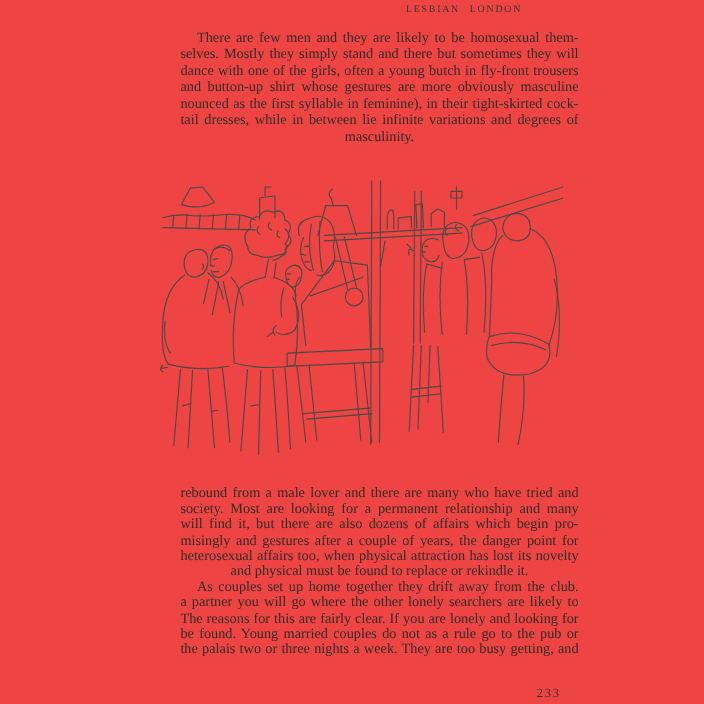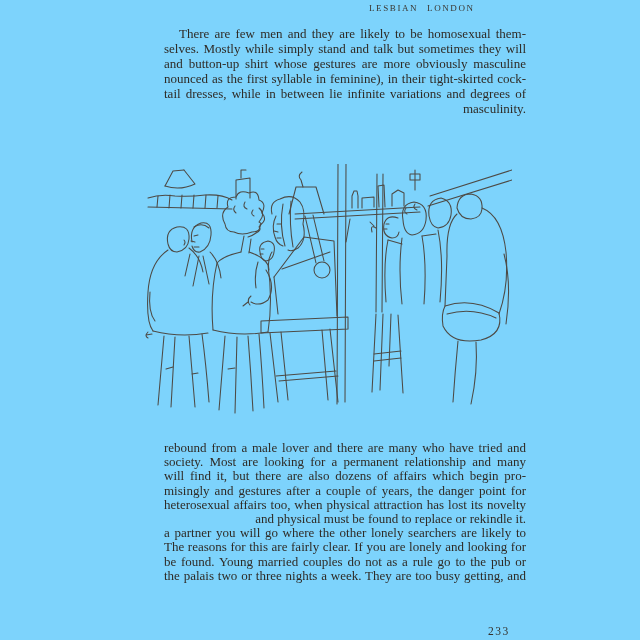--- a/index.html
+++ b/index.html
@@ -1,37 +1,37 @@
 <!DOCTYPE html>
 <html><head>
 <meta charset="utf-8">
 <style>
   html,body{margin:0;padding:0;background:#ffffff;}
   .page{
     position:relative;width:640px;height:640px;margin:0 auto;
-    background:#7dd3fc;
+    background:#ef4444;
     font-family:"Liberation Serif","DejaVu Serif",serif;
     color:#2f2b26;overflow:hidden;
   }
   .running-header{
     position:absolute;top:3px;left:369px;width:160px;
     font-size:9px;letter-spacing:1.6px;word-spacing:5px;
     color:#3a3630;white-space:nowrap;
   }
   .textblock{
     position:absolute;left:164px;width:362px;
     font-size:13px;color:#2f2b26;
   }
   #para-block-1{top:26px;line-height:15px;}
   #para-block-2{top:441px;line-height:14.2px;}
   .line{text-align:justify;overflow:hidden;}
   #para-block-1 .line{height:15px;}
   #para-block-2 .line{height:14.2px;}
   .line::after{content:"";display:inline-block;width:100%;height:0;}
-  .line.last{text-align:right;}
+  .line.last{text-align:center;}
   .line.last::after{content:none;}
   .line.indent{text-indent:15px;}
   .page-number{
     position:absolute;top:625px;left:488px;
     font-size:11.5px;letter-spacing:1.5px;color:#35312b;
   }
   .illustration{
     position:absolute;left:140px;top:164px;width:372px;height:264px;
   }
   .illustration svg{display:block;width:100%;height:100%;}
@@ -42,21 +42,22 @@
 </style>
 </head>
 <body>
 
 <div class="page">
 
   <div class="running-header">LESBIAN LONDON</div>
 
   <div class="textblock" id="para-block-1">
       <div class="line indent">There are few men and they are likely to be homosexual them-</div>
-      <div class="line">selves. Mostly while simply stand and talk but sometimes they will</div>
+      <div class="line">selves. Mostly they simply stand and there but sometimes they will</div>
+      <div class="line">dance with one of the girls, often a young butch in fly-front trousers</div>
       <div class="line">and button-up shirt whose gestures are more obviously masculine</div>
       <div class="line">nounced as the first syllable in feminine), in their tight-skirted cock-</div>
       <div class="line">tail dresses, while in between lie infinite variations and degrees of</div>
       <div class="line last">masculinity.</div>
     </div>
 
   <div class="illustration" aria-label="Pen-and-ink line drawing of a club bar scene: groups of women stand talking on either side of a bar counter fitted with a beer-pump handle, bottles on a shelf, tall stools, pillars and a hanging lampshade.">
     <svg viewBox="0 0 372 264" xmlns="http://www.w3.org/2000/svg">
       <g class="sketch">
         <path d="M44,6 L33,7 L25,22"></path>
@@ -174,20 +175,21 @@
     </svg>
   </div>
 
   <div class="textblock" id="para-block-2">
       <div class="line">rebound from a male lover and there are many who have tried and</div>
       <div class="line">society. Most are looking for a permanent relationship and many</div>
       <div class="line">will find it, but there are also dozens of affairs which begin pro-</div>
       <div class="line">misingly and gestures after a couple of years, the danger point for</div>
       <div class="line">heterosexual affairs too, when physical attraction has lost its novelty</div>
       <div class="line last">and physical must be found to replace or rekindle it.</div>
+      <div class="line indent">As couples set up home together they drift away from the club.</div>
       <div class="line">a partner you will go where the other lonely searchers are likely to</div>
       <div class="line">The reasons for this are fairly clear. If you are lonely and looking for</div>
       <div class="line">be found. Young married couples do not as a rule go to the pub or</div>
       <div class="line">the palais two or three nights a week. They are too busy getting, and</div>
     </div>
 
   <div class="page-number">233</div>
 
 </div>
 

